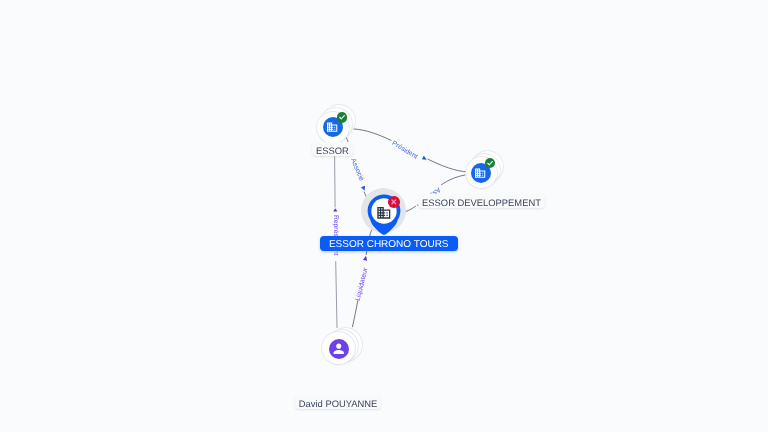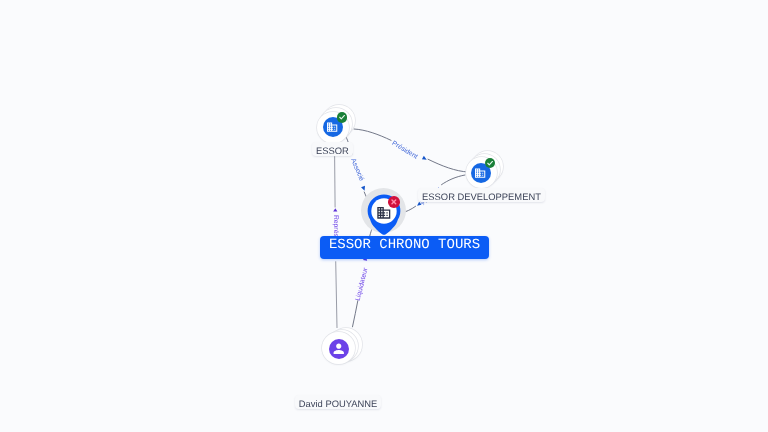--- a/index.html
+++ b/index.html
@@ -17,22 +17,22 @@
   .node{position:absolute;left:0;top:0;width:0;height:0;}
   .stack-card{position:absolute;border-radius:50%;background:#ffffff;
               box-shadow:0 0 0 0.7px #e1e3e8, 0 1px 2px rgba(40,50,80,.07);box-sizing:border-box;}
   .icon-circle{position:absolute;border-radius:50%;}
   .icon-circle svg{position:absolute;left:0;top:0;}
   .badge{position:absolute;border-radius:50%;}
   .badge svg{position:absolute;left:0;top:0;}
   .node-label{position:absolute;background:#f8f9fb;border-radius:4px;color:#3d4459;
               font-size:9.4px;line-height:17.2px;height:14px;white-space:nowrap;padding:0 4.0px;box-sizing:border-box;overflow:hidden;
               box-shadow:0 1px 2px rgba(40,50,80,.11);text-align:right;}
-  .node-label.sel{background:#0b5cf5;color:#fff;font-size:14px;line-height:18.2px;height:23px;
-              padding:0 9.2px;box-shadow:0 1px 3px rgba(11,92,245,.30);font-family:Liberation Mono, monospace;}
+  .node-label.sel{background:#0b5cf5;color:#fff;font-size:10px;line-height:18.2px;height:15px;
+              padding:0 9.2px;box-shadow:0 1px 3px rgba(11,92,245,.30);}
   .pin-halo{position:absolute;border-radius:50%;background:#e3e5e8;}
 </style>
 </head>
 <body>
 
 <div id="stage">
 
   <svg id="edges" viewBox="0 0 768 432" xmlns="http://www.w3.org/2000/svg">
     <g fill="none" stroke-linecap="round">
 
@@ -91,21 +91,21 @@
     <div class="icon-circle" style="left:-10.2px;top:-10.1px;width:20.3px;height:20.3px;background:#1668e3;">
       <svg width="12.3" height="12.3" viewBox="0 0 24 24" style="left:3.85px;top:4.25px;">
         <path fill="#ffffff" d="M12 7V3H2v18h20V7H12zM6 19H4v-2h2v2zm0-4H4v-2h2v2zm0-4H4V9h2v2zm0-4H4V5h2v2zm4 12H8v-2h2v2zm0-4H8v-2h2v2zm0-4H8V9h2v2zm0-4H8V5h2v2zm10 12h-8v-2h2v-2h-2v-2h2v-2h-2V9h8v10zm-2-8h-2v2h2v-2zm0 4h-2v2h2v-2z"></path>
       </svg>
     </div>
     <div class="badge" style="left:4.3px;top:-14.8px;width:10.2px;height:10.2px;background:#1a8038;">
       <svg width="10.2" height="10.2" viewBox="0 0 24 24">
         <path fill="none" stroke="#e9f7ee" stroke-width="2.6" stroke-linecap="round" stroke-linejoin="round" d="M6.5 12.4l3.6 3.6 7.4-7.8"></path>
       </svg>
     </div>
-    <div class="node-label" style="left:-62.7px;top:15px;">ESSOR DEVELOPPEMENT</div>
+    <div class="node-label" style="left:-62.7px;top:21px;">ESSOR DEVELOPPEMENT</div>
   </div>
 
   <div class="node" style="left:383.6px;top:211.5px;">
     <div class="pin-halo" style="left:-22.7px;top:-23.7px;width:45.4px;height:45.4px;"></div>
     <svg width="40" height="48" viewBox="-20 -20 40 48" style="position:absolute;left:-20px;top:-20.1px;overflow:visible;">
       <path fill="#0b5cf5" d="M13.8,8.7 A16.4,16.4 0 1 0 -13.8,8.7 C-12.6,14.2 -6.2,20.0 -1.8,23.2 C-0.7,24.0 0.7,24.0 1.8,23.2 C6.2,20.0 12.6,14.2 13.8,8.7 Z"></path>
       <circle cx="0" cy="0" r="12.7" fill="#ffffff"></circle>
     </svg>
     <svg width="15.6" height="15.6" viewBox="0 0 24 24" style="position:absolute;left:-7.6px;top:-6.4px;">
       <path fill="#2b3147" d="M12 7V3H2v18h20V7H12zM6 19H4v-2h2v2zm0-4H4v-2h2v2zm0-4H4V9h2v2zm0-4H4V5h2v2zm4 12H8v-2h2v2zm0-4H8v-2h2v2zm0-4H8V9h2v2zm0-4H8V5h2v2zm10 12h-8v-2h2v-2h-2v-2h2v-2h-2V9h8v10zm-2-8h-2v2h2v-2zm0 4h-2v2h2v-2z"></path>

